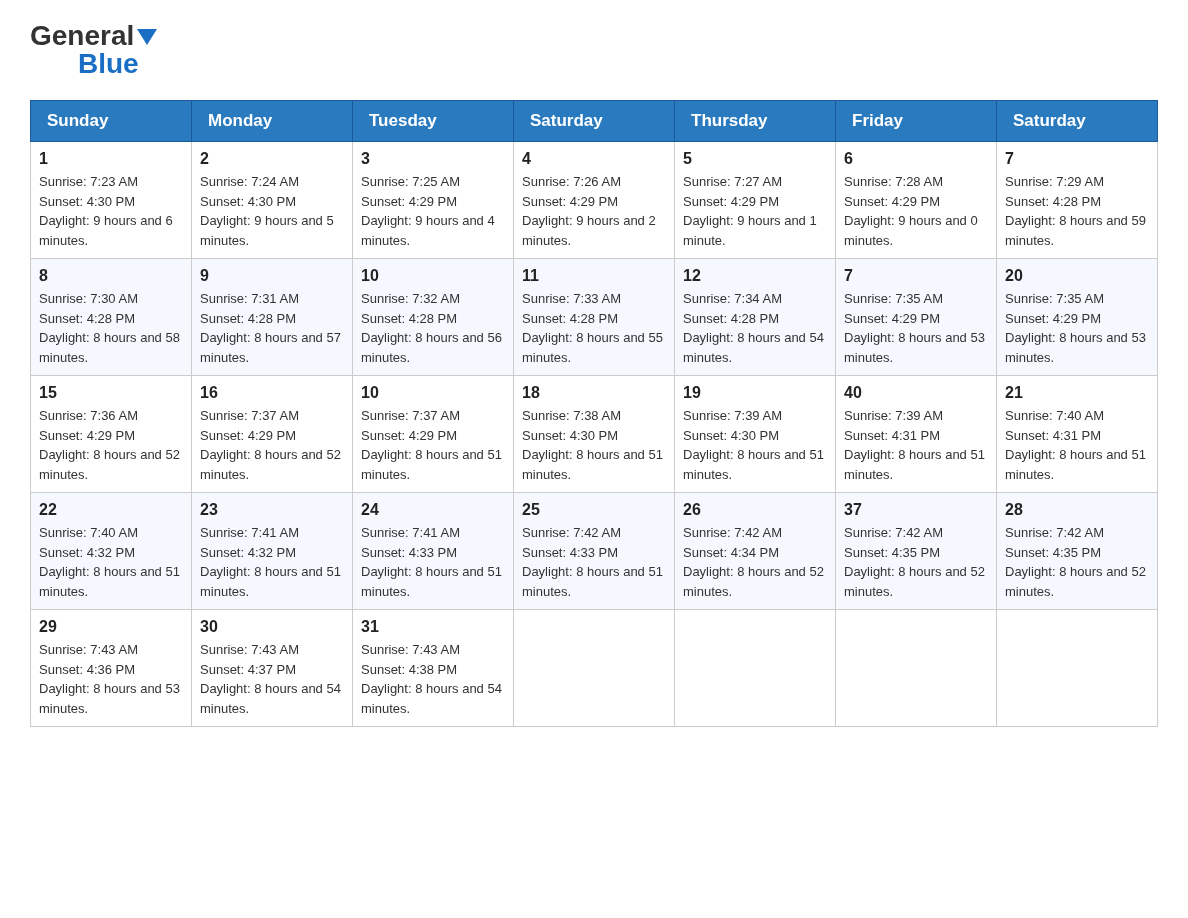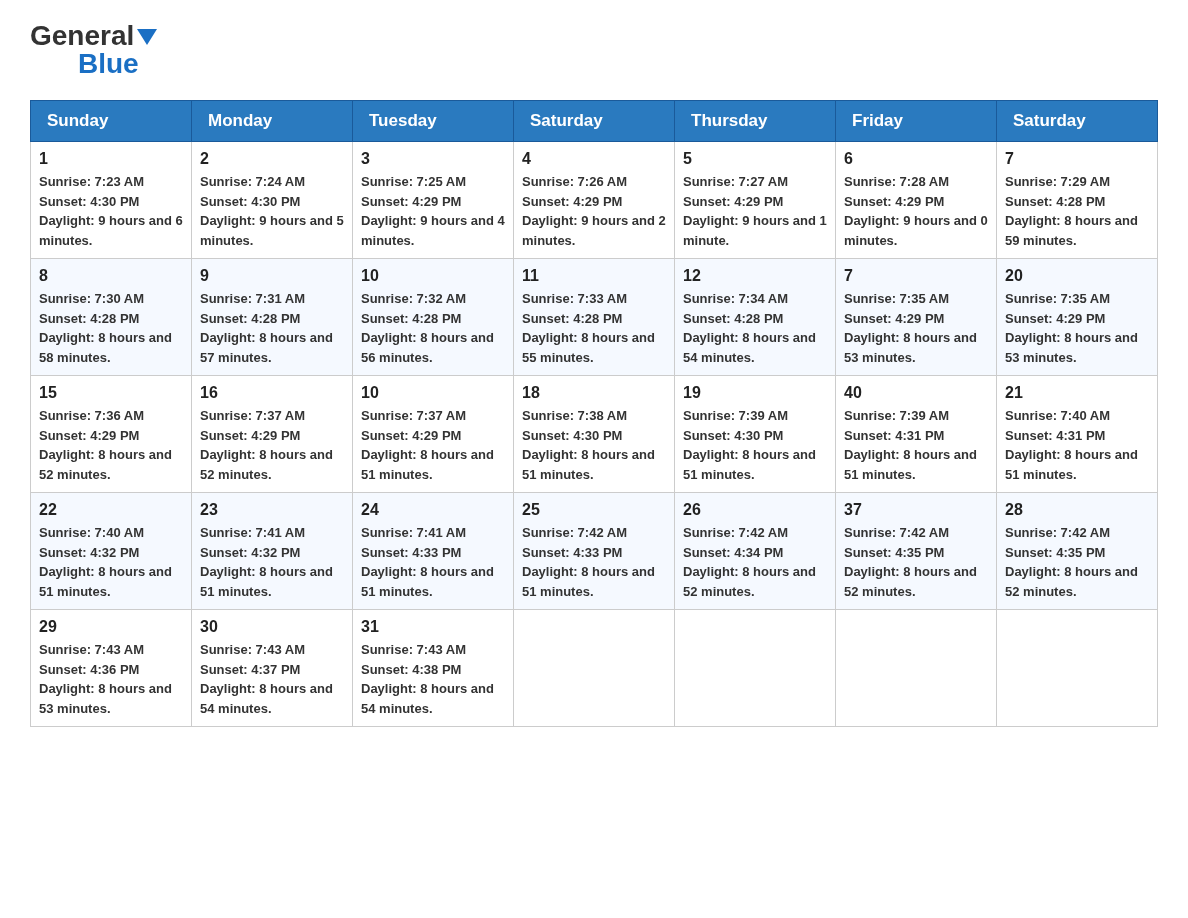--- a/index.html
+++ b/index.html
@@ -83,21 +83,20 @@
       font-size: 16px;
       font-weight: bold;
       color: #222;
       display: block;
       margin-bottom: 4px;
     }
     tbody tr td .day-info {
       font-size: 13px;
       line-height: 1.5;
       color: #333;
-      font-weight: bold;
     }
     tbody tr:nth-child(odd) td {
       background-color: #fff;
     }
     tbody tr:nth-child(even) td {
       background-color: #f5f9ff;
     }
     .empty-cell {
       background-color: #fff !important;
     }

